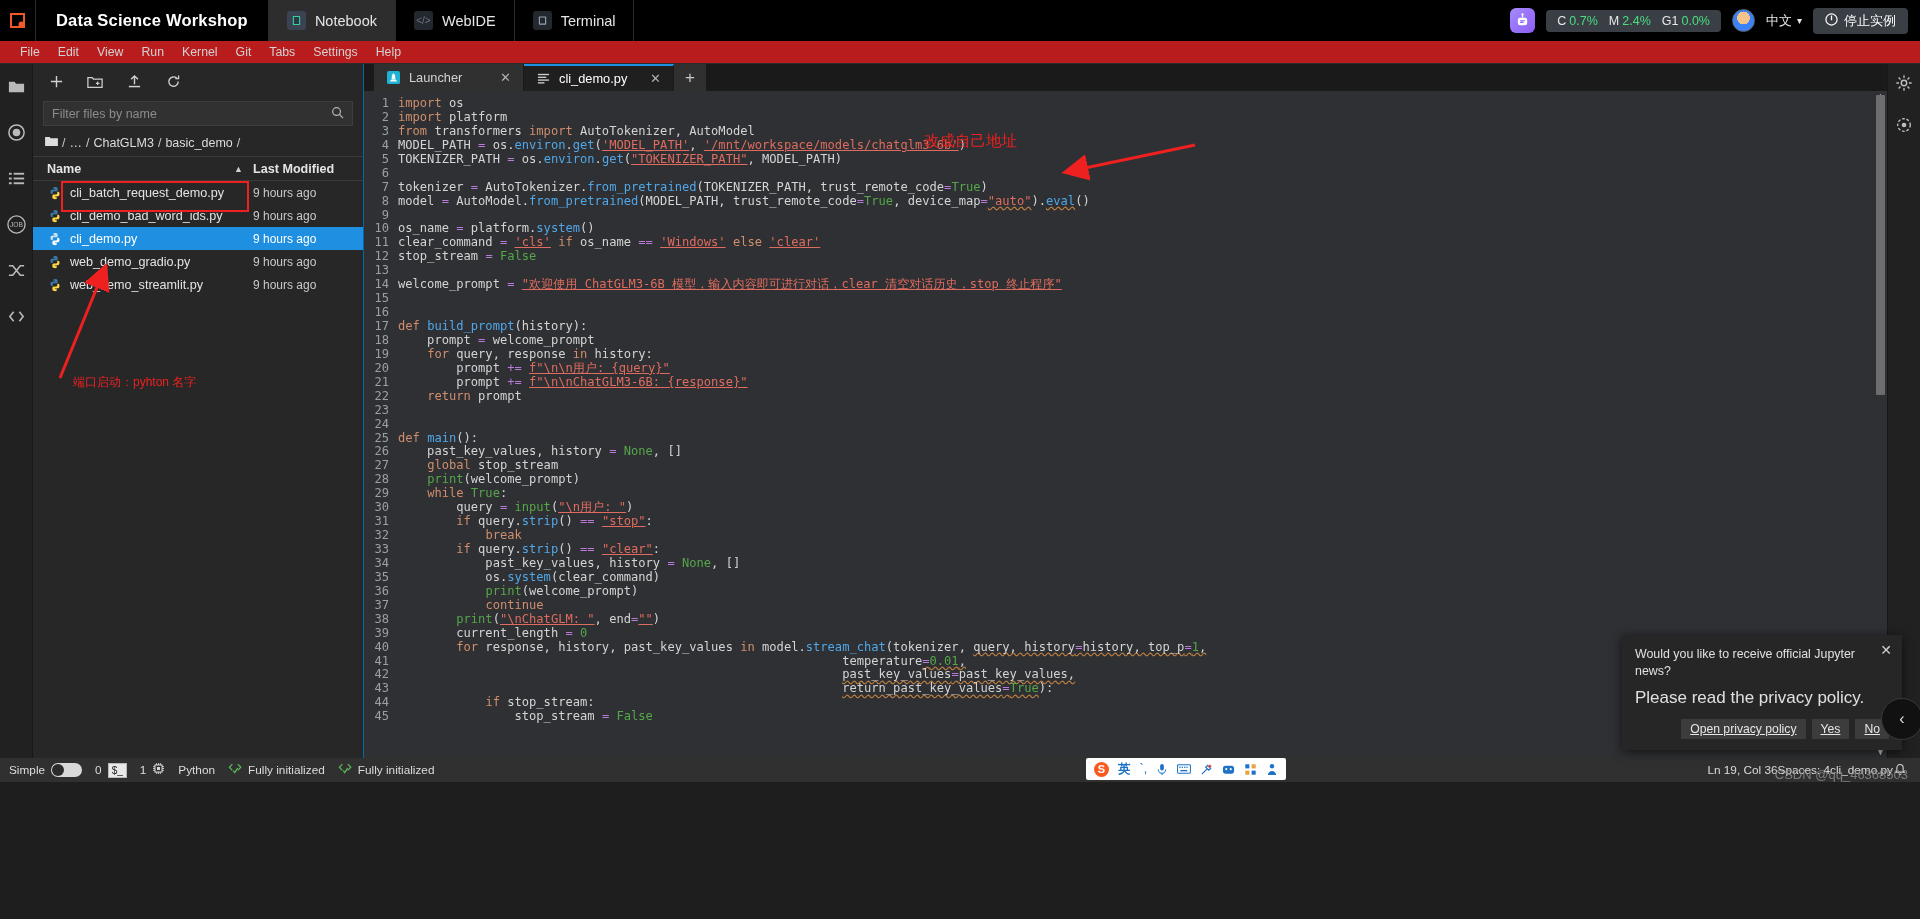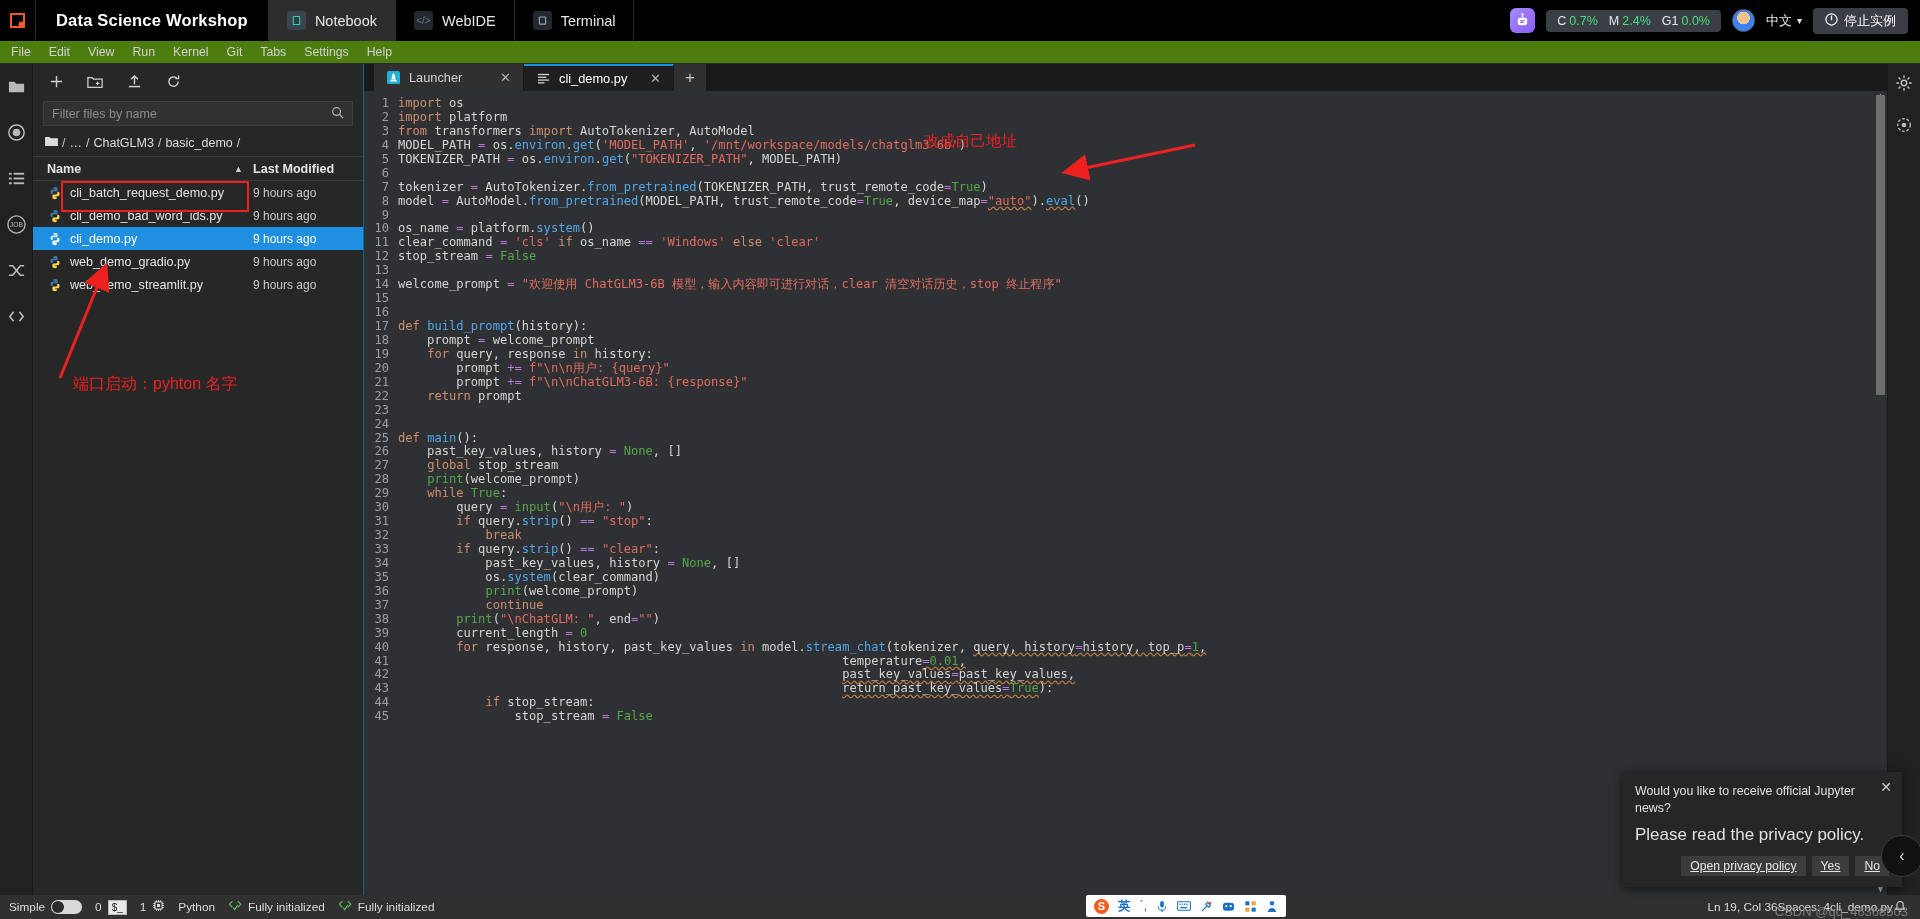--- a/index.html
+++ b/index.html
@@ -3,21 +3,21 @@
 <meta charset="utf-8">
 <style>
   * { box-sizing: border-box; margin: 0; padding: 0; }
   html, body {
     width: 1920px; height: 919px;
     overflow: hidden;
     background: #1e1e1e;
     font-family: "Liberation Sans", sans-serif;
     color: #d8d8d8;
   }
-  #app { position: relative; width: 1920px; height: 919px; display: flex; flex-direction: column; }
+  #app { position: relative; width: 1920px; height: 782px; display: flex; flex-direction: column; }
 
   
   .brandbar {
     height: 41px; background: #000; display: flex; align-items: stretch;
     flex: 0 0 41px; position: relative;
   }
   .brand-logo {
     width: 36px; display: flex; align-items: center; justify-content: center;
     border-right: 1px solid #2a2a2a;
   }
@@ -56,22 +56,22 @@
     border: 1px solid #5a6472; overflow:hidden; display:block;
   }
   .lang { font-size: 13px; color: #e6e6e6; display:flex; align-items:center; gap:5px; cursor:pointer;}
   .stop-btn {
     background: #3a3f46; border-radius: 4px; padding: 4px 12px; font-size: 13px;
     color: #fff; display:flex; align-items:center; gap:6px; cursor:pointer;
   }
 
   
   .menubar {
-    height: 23px; flex: 0 0 23px; background: #4d7c0f; display:flex; align-items:center;
-    padding-left: 2px; border-bottom: 1px solid #2b2b2b;
+    height: 23px; flex: 0 0 23px; background: #b91c1c; display:flex; align-items:center;
+    padding-left: 11px; border-bottom: 1px solid #2b2b2b;
   }
   .menubar .mi { font-size: 12.3px; color: #d2d2d2; padding: 2px 9px; cursor: pointer; }
 
   
   .body { flex: 1; display: flex; min-height: 0; }
 
   
   .rail {
     width: 33px; background: #212121; flex: 0 0 33px;
     display:flex; flex-direction:column; align-items:center; padding-top: 10px; gap: 22px;
@@ -116,21 +116,21 @@
     height: 23px; display:flex; align-items:center; font-size: 12.6px; color: #e3e3e3;
     padding-left: 14px; cursor: pointer;
   }
   .fp-row.selected { background: #1e8fe1; color: #fff; }
   .fp-row .pyico { width: 16px; margin-right: 7px; display:flex; align-items:center; justify-content:center; }
   .fp-row .fname { flex: 1; }
   .fp-row .fmod { width: 110px; font-size: 12px; color: #c9c9c9; }
   .fp-row.selected .fmod { color: #fff; }
 
   .annot-text {
-    position: absolute; left: 40px; top: 310px; color: #ef2020; font-size: 16px;
+    position: absolute; left: 40px; top: 310px; color: #ef2020; font-size: 12px;
     font-family: "Liberation Sans", sans-serif; white-space: nowrap;
   }
   .red-box {
     position: absolute; left: 28px; top: 117px; width: 188px; height: 31px;
     border: 2.5px solid #ef2020; pointer-events: none;
   }
 
   
   .main { flex: 1; display:flex; flex-direction: column; min-width: 0; background: #8b5cf6; }
   .tabbar { height: 27px; flex:0 0 27px; background: #1a1a1a; display:flex; align-items:stretch; padding-left: 10px; }
@@ -153,21 +153,21 @@
   .cline { display: flex; white-space: pre; height: 13.95px; }
   .gut {
     width: 34px; flex: 0 0 34px; text-align: right; padding-right: 9px;
     color: #9aa0a6; user-select: none;
   }
   .ctext { flex: 1; color: #d4d4d4; }
 
   
   .kw  { color: #cf8e6d; }
   .fn  { color: #51a7e8; }
-  .str { color: #e06c5f; }
+  .str { color: #e06c5f; text-decoration: underline; }
   .num { color: #56a64a; }
   .bool{ color: #56a64a; }
   .builtin { color: #56a64a; }
   .op  { color: #b87bd8; }
   .plain { color: #d4d4d4; }
   .err { text-decoration: underline wavy #c08040; text-decoration-skip-ink: none; }
 
   .scrollbar-v {
     position:absolute; right: 0; top: 0; width: 13px; height: 100%;
     background: #2e3033;

